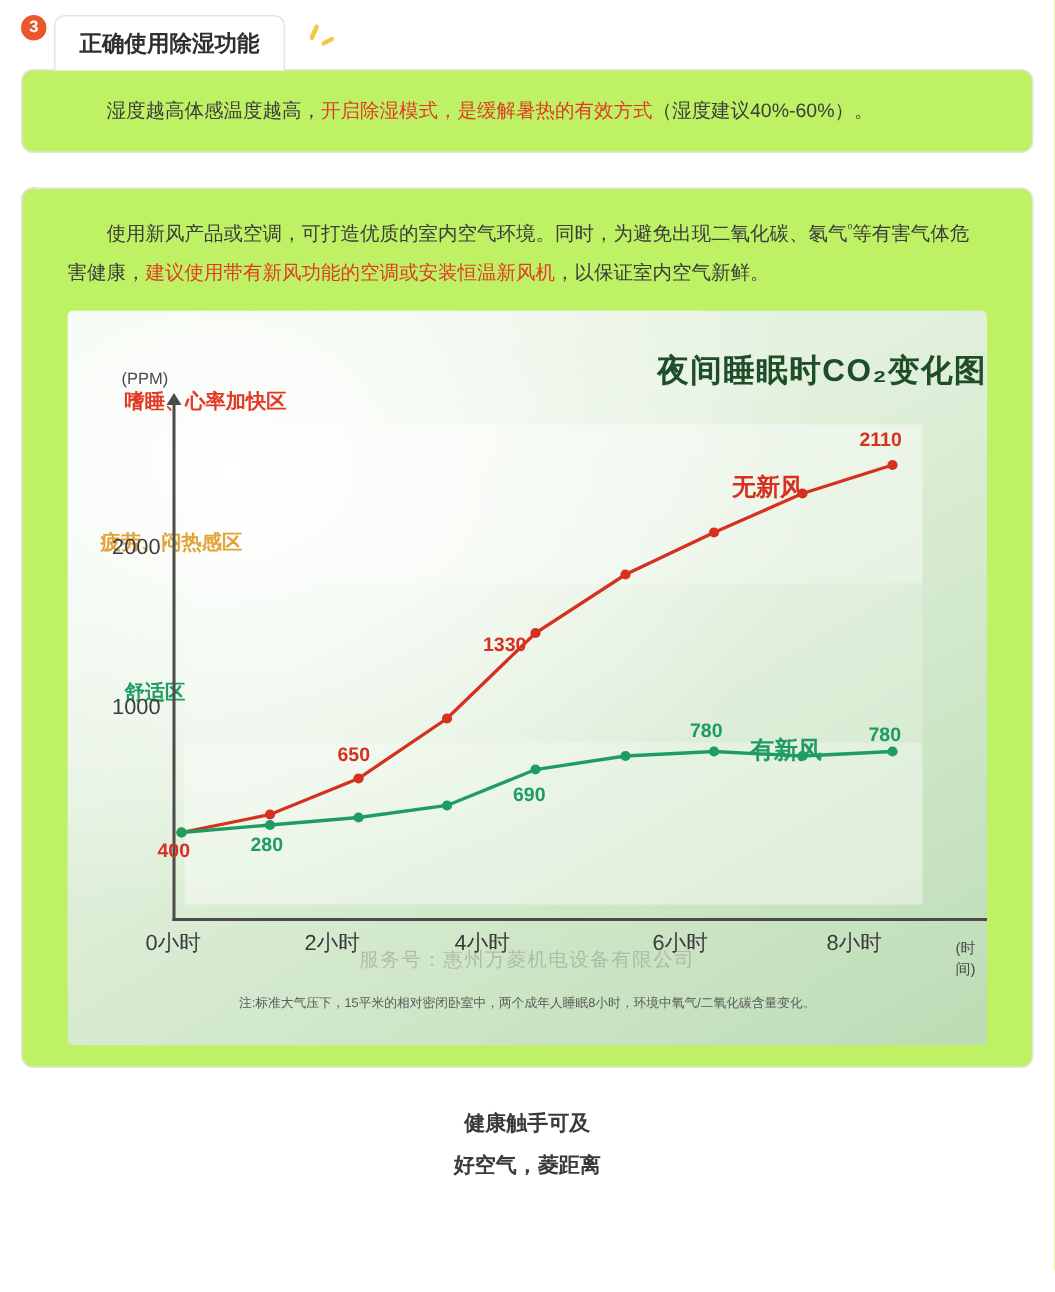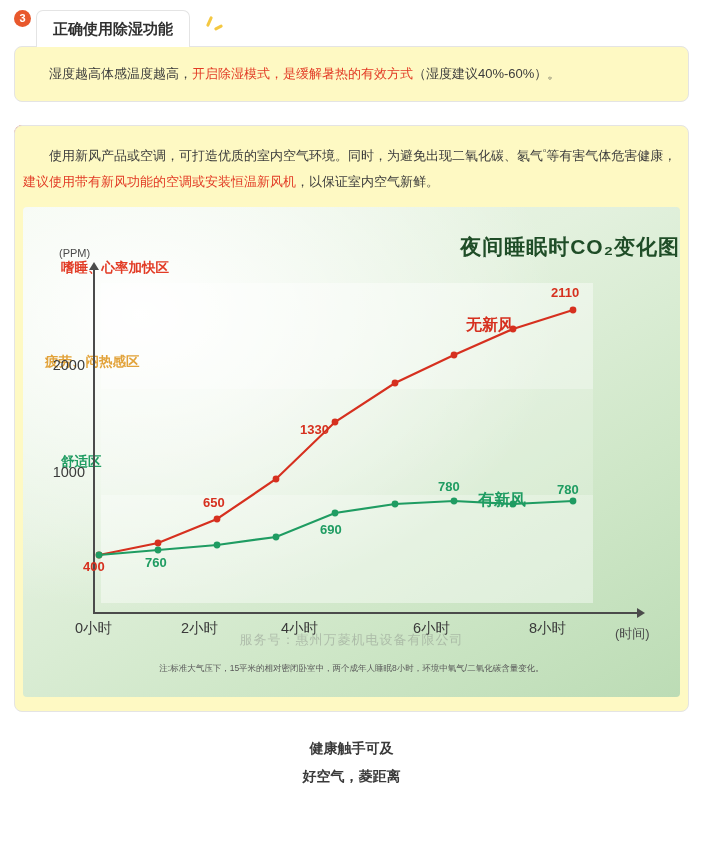--- a/index.html
+++ b/index.html
@@ -33,22 +33,22 @@
     color:#2f2f2f;
     position:relative;
     z-index:3;
   }
   .sparks{position:absolute;width:40px;height:28px;}
   .spark{position:absolute;background:#f4c842;border-radius:2px;}
   .panel{
     border:1px solid #e4e4e4;
     border-radius:8px;
     margin-top:-1px;
-    padding:14px 8px;
-    background:#fef9c3;
+    padding:14px 30px;
+    background:#bef264;
     position:relative;
     z-index:1;
   }
   .panel p{
     margin:0;
     font-size:13px;
     line-height:26px;
     color:#3c3c3c;
     text-indent:0;
   }
@@ -95,21 +95,21 @@
   }
   .axis-x{
     position:absolute;left:70px;top:405px;width:545px;height:2px;background:#4b4b4b;
   }
   .axis-x:after{
     content:"";position:absolute;right:-7px;top:-4px;
     border-top:5px solid transparent;border-bottom:5px solid transparent;
     border-left:8px solid #4b4b4b;
   }
   .ppm{position:absolute;left:36px;top:40px;font-size:11px;color:#4b4b4b;}
-  .unit-time{position:absolute;left:592px;top:418px;font-size:13px;color:#4b4b4b;}
+  .unit-time{position:absolute;left:592px;top:418px;font-size:10px;color:#4b4b4b;}
   .ytick{position:absolute;font-size:14.5px;color:#3a3a3a;text-align:right;width:50px;}
   .xtick{position:absolute;font-size:14.5px;color:#3a3a3a;top:412px;}
   .dlabel{position:absolute;font-size:13px;font-weight:bold;}
   .red{color:#d6301f;}
   .green{color:#1f9c62;}
   .series-name{position:absolute;font-size:16px;font-weight:bold;}
   .note{
     position:absolute;left:0;right:0;bottom:22px;text-align:center;
     font-size:8.5px;color:#5a5a5a;
   }
@@ -203,21 +203,21 @@
             <circle cx="253" cy="330" r="3.4"></circle>
           <circle cx="312" cy="306" r="3.4"></circle>
             <circle cx="372" cy="297" r="3.4"></circle>
           <circle cx="431" cy="294" r="3.4"></circle>
             <circle cx="490" cy="297" r="3.4"></circle>
           <circle cx="550" cy="294" r="3.4"></circle>
         </g>
       </svg>
 
       <div class="dlabel red" style="left:60px;top:352px;">400</div>
-      <div class="dlabel green" style="left:122px;top:348px;">760</div>
+      <div class="dlabel green" style="left:122px;top:348px;">280</div>
       <div class="dlabel red" style="left:180px;top:288px;">650</div>
       <div class="dlabel red" style="left:277px;top:215px;">1330</div>
       <div class="dlabel red" style="left:528px;top:78px;">2110</div>
 
       <div class="dlabel green" style="left:297px;top:315px;">690</div>
       <div class="dlabel green" style="left:415px;top:272px;">780</div>
       <div class="dlabel green" style="left:534px;top:275px;">780</div>
 
       <div class="series-name" style="left:443px;top:108px;color:#d6301f;">无新风</div>
       <div class="series-name" style="left:455px;top:283px;color:#1f9c62;">有新风</div>

